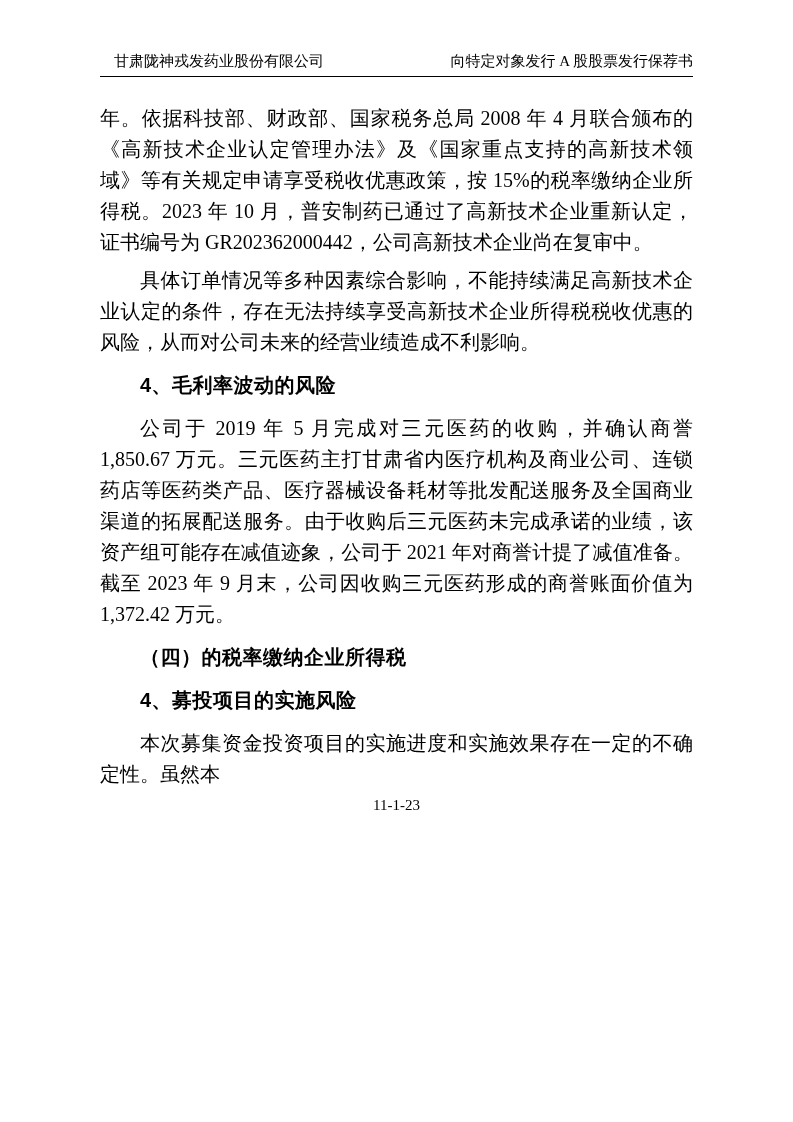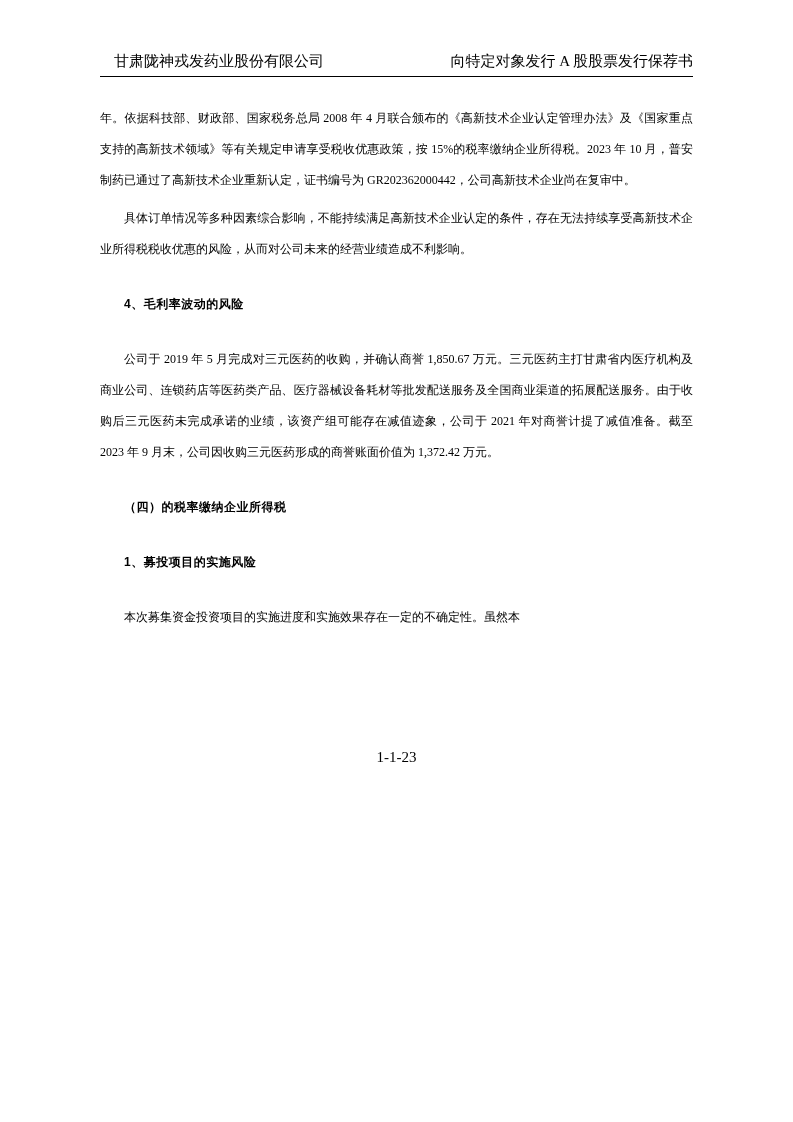--- a/index.html
+++ b/index.html
@@ -25,35 +25,35 @@
     display: flex;
     justify-content: space-between;
     align-items: flex-end;
     border-bottom: 1.5px solid #000000;
     padding: 0 0 5px 14px;
     font-size: 15px;
     line-height: 19px;
   }
   .doc-body {
     margin-top: 19px;
-    font-size: 12px;
+    font-size: 20px;
     line-height: 31px;
     text-align: justify;
     text-justify: inter-ideograph;
   }
   .para {
     margin: 7px 0;
     text-align: justify;
     text-align-last: left;
   }
   .para.indent {
     text-indent: 2em;
   }
   .heading {
-    margin: 24px 0;
+    margin: 12px 0;
     font-weight: bold;
     font-family: "Liberation Sans", "DejaVu Sans", sans-serif;
     text-indent: 2em;
     letter-spacing: 0.5px;
   }
   .footer {
     margin-top: auto;
     margin-bottom: 58px;
     text-align: center;
     font-size: 15px;
@@ -67,20 +67,20 @@
     <span>甘肃陇神戎发药业股份有限公司</span>
     <span>向特定对象发行 A 股股票发行保荐书</span>
   </div>
 
   <div class="doc-body">
       <div class="para">年。依据科技部、财政部、国家税务总局 2008 年 4 月联合颁布的《高新技术企业认定管理办法》及《国家重点支持的高新技术领域》等有关规定申请享受税收优惠政策，按 15%的税率缴纳企业所得税。2023 年 10 月，普安制药已通过了高新技术企业重新认定，证书编号为 GR202362000442，公司高新技术企业尚在复审中。</div>
       <div class="para indent">具体订单情况等多种因素综合影响，不能持续满足高新技术企业认定的条件，存在无法持续享受高新技术企业所得税税收优惠的风险，从而对公司未来的经营业绩造成不利影响。</div>
       <div class="heading">4、毛利率波动的风险</div>
       <div class="para indent">公司于 2019 年 5 月完成对三元医药的收购，并确认商誉 1,850.67 万元。三元医药主打甘肃省内医疗机构及商业公司、连锁药店等医药类产品、医疗器械设备耗材等批发配送服务及全国商业渠道的拓展配送服务。由于收购后三元医药未完成承诺的业绩，该资产组可能存在减值迹象，公司于 2021 年对商誉计提了减值准备。截至 2023 年 9 月末，公司因收购三元医药形成的商誉账面价值为 1,372.42 万元。</div>
       <div class="heading">（四）的税率缴纳企业所得税</div>
-      <div class="heading">1、募投项目的实施风险</div>
+      <div class="heading">4、募投项目的实施风险</div>
       <div class="para indent">本次募集资金投资项目的实施进度和实施效果存在一定的不确定性。虽然本</div>
     </div>
 
   <div class="footer">
-    <span>1-1-23</span>
+    <span>11-1-23</span>
   </div>
 </div>
 
 </body></html>

